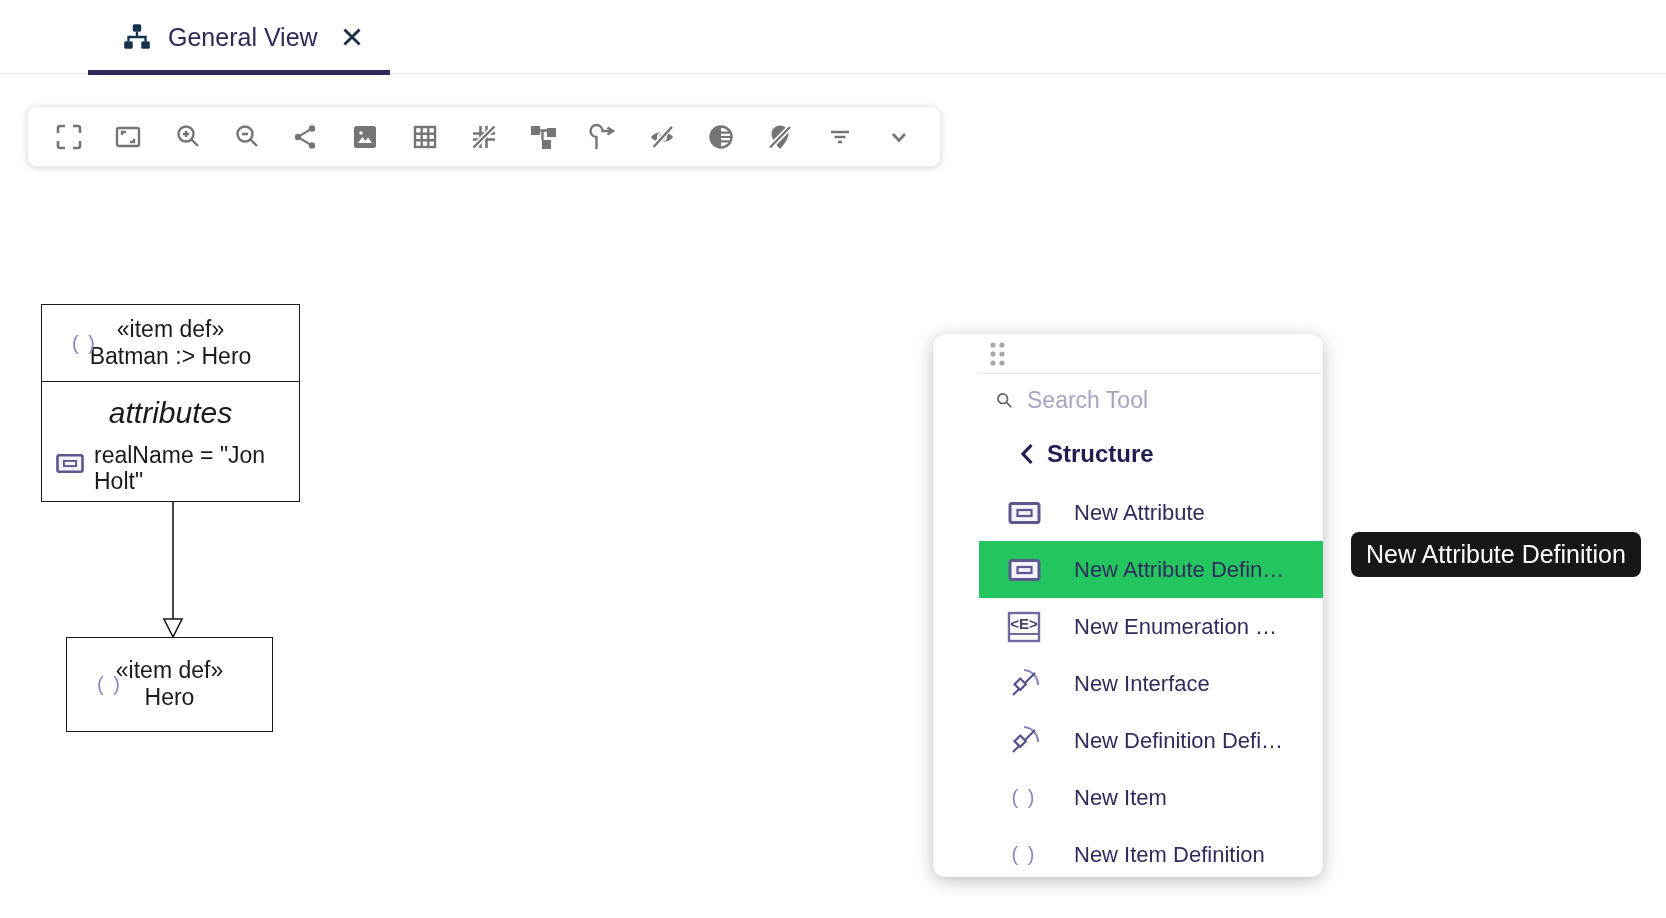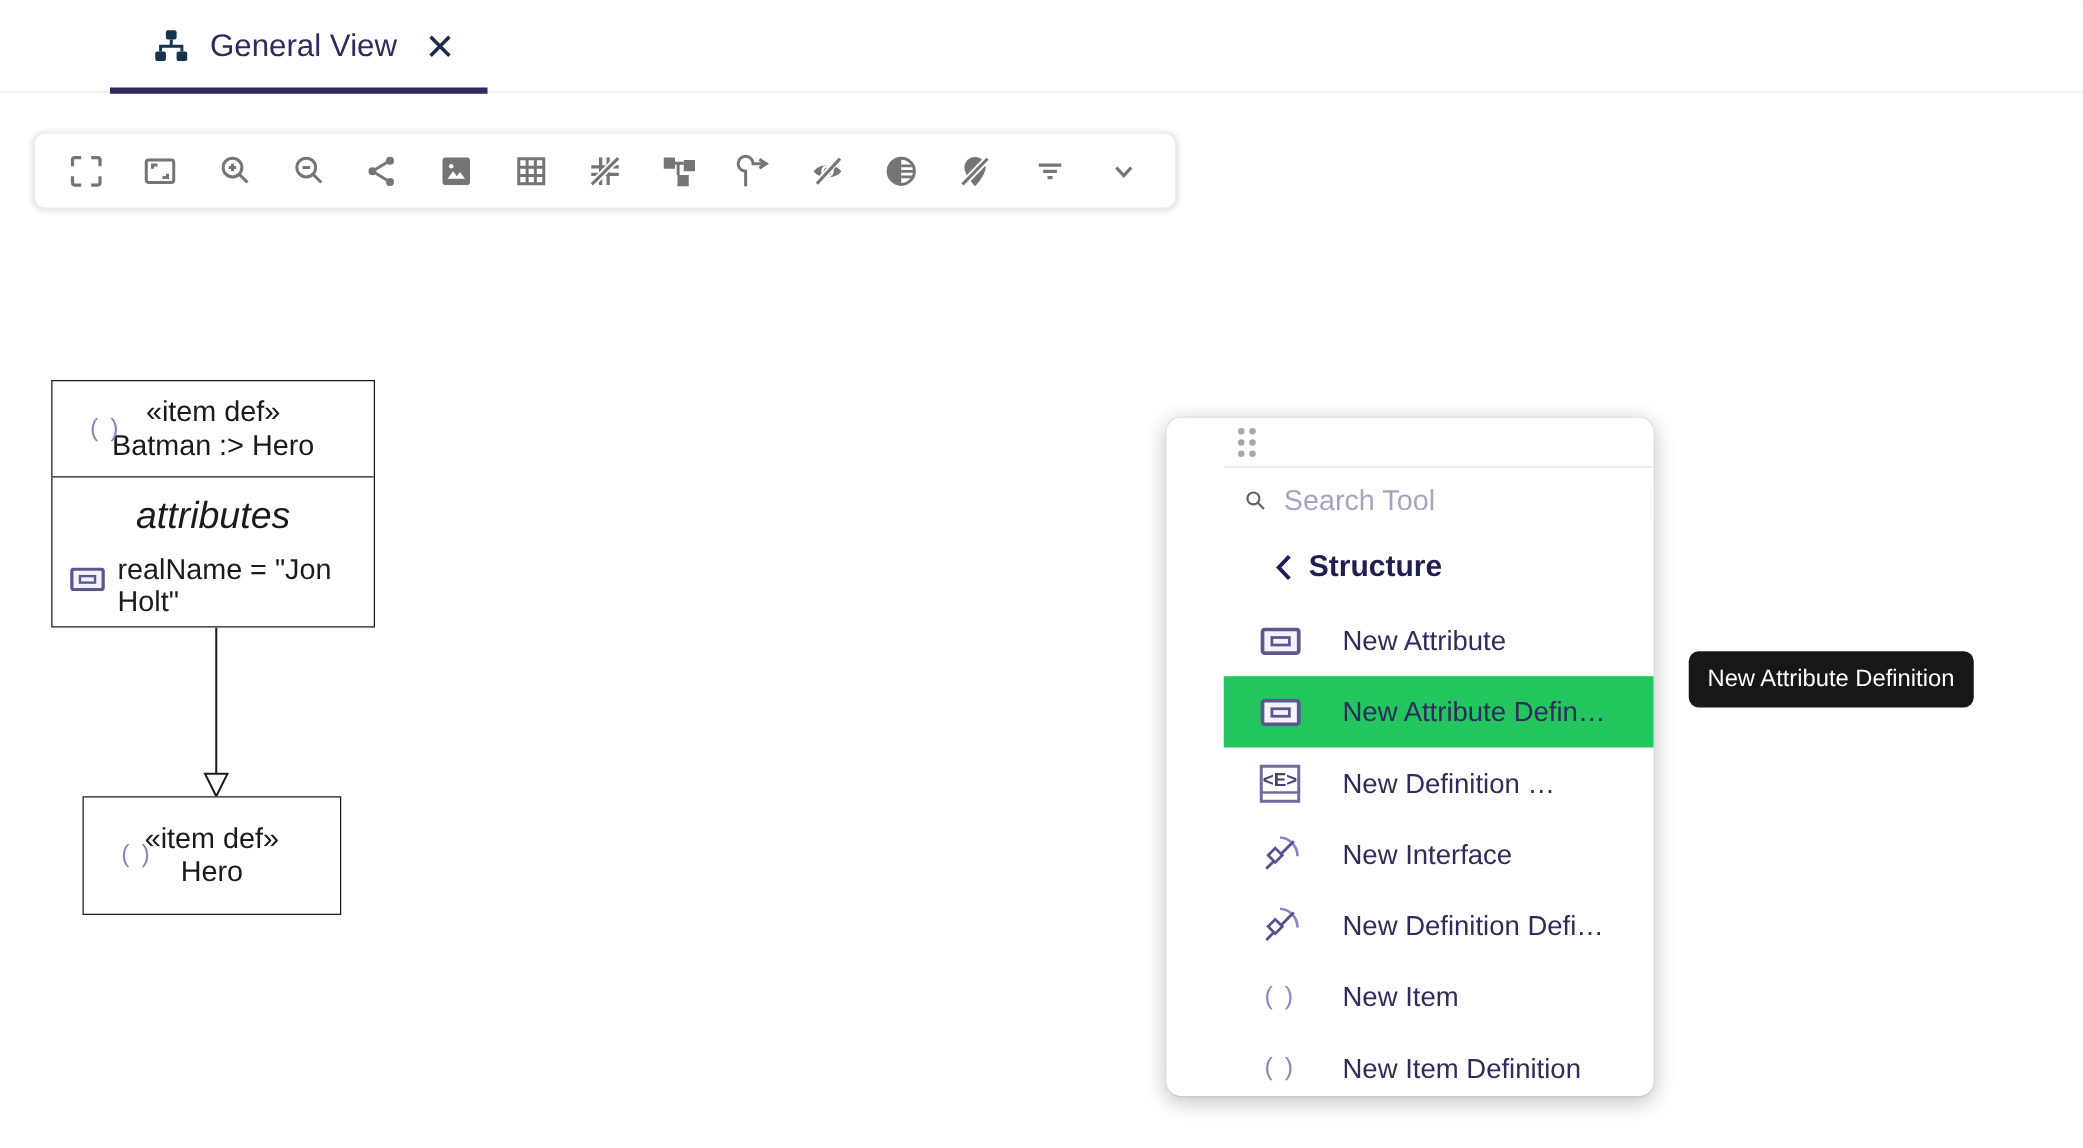--- a/index.html
+++ b/index.html
@@ -56,22 +56,22 @@
   .palette-section { margin-top:6px; height:44px; display:flex; align-items:center; padding-left:38px; cursor:pointer; }
   .palette-section .section-label { margin-left:10px; font-size:24px; font-weight:bold; color:#201d52; }
   .tool-list { padding-top:8px; }
   .tool-row { height:57px; display:flex; align-items:center; padding-left:28px; cursor:pointer; }
   .tool-row.highlight { background:#22c55e; }
   .tool-icon { width:34px; display:flex; align-items:center; justify-content:center; flex:none; }
   .tool-label { margin-left:33px; font-size:22px; color:#2f2c5c; white-space:nowrap; }
   .item-glyph { color:#8a88c0; font-size:20px; letter-spacing:2px; white-space:pre; }
 
   
-  .tooltip { position:absolute; left:1351px; top:521px; height:45px; background:#171717; color:#fff;
-             border-radius:8px; display:flex; align-items:center; padding:0 15px; font-size:19px; white-space:nowrap; }
+  .tooltip { position:absolute; left:1351px; top:532px; height:45px; background:#171717; color:#fff;
+             border-radius:8px; display:flex; align-items:center; padding:0 15px; font-size:25px; white-space:nowrap; }
 </style>
 </head>
 <body>
 
 <div class="top-sheen"></div>
 <div class="corner-artifact"></div>
 
 <div class="tabbar">
   <div class="tab">
     <span style="display:flex">
@@ -276,21 +276,21 @@
     </div>
 
     <div class="tool-row">
       <span class="tool-icon">
         <svg width="34" height="32" viewBox="0 0 34 32">
           <rect x="2" y="2" width="30" height="28" fill="#fff" stroke="#6e6b9e" stroke-width="2.4"></rect>
           <path d="M2 23 H32" stroke="#6e6b9e" stroke-width="2"></path>
           <text x="17" y="17.5" text-anchor="middle" font-size="15" font-weight="bold" fill="#44406e" font-family="Liberation Sans, sans-serif">&lt;E&gt;</text>
         </svg>
       </span>
-      <span class="tool-label">New Definition …</span>
+      <span class="tool-label">New Enumeration …</span>
     </div>
 
     <div class="tool-row">
       <span class="tool-icon">
         <svg width="32" height="32" viewBox="0 0 32 32">
           <path d="M16 2 A15 15 0 0 1 30 17" stroke="#8a88c0" stroke-width="2.2" fill="none"></path>
           <path d="M5 27 L27 5" stroke="#55518e" stroke-width="2.2" fill="none"></path>
           <rect x="8.2" y="12.2" width="8" height="8" transform="rotate(45 12.2 16.2)" fill="#fff" stroke="#55518e" stroke-width="2.2"></rect>
         </svg>
       </span>

